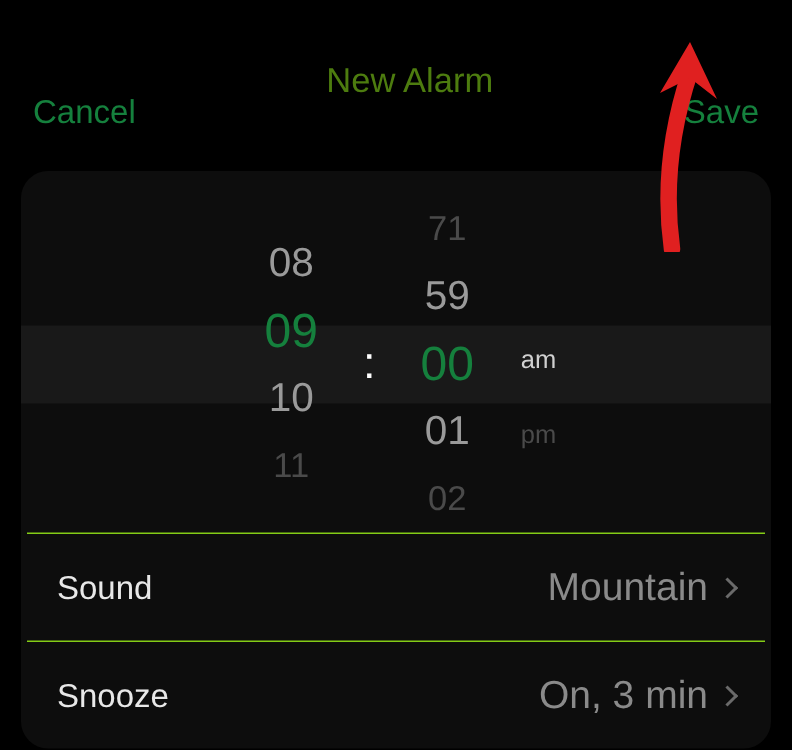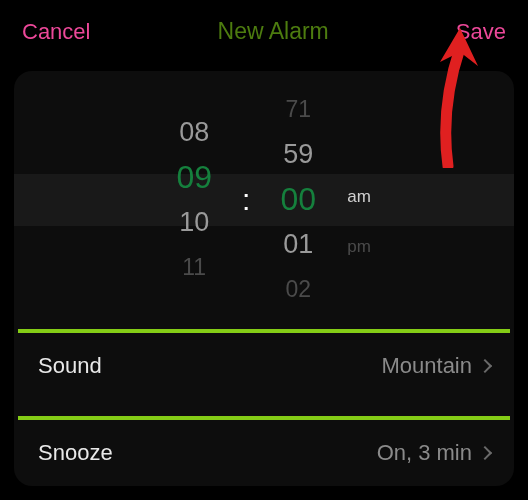--- a/index.html
+++ b/index.html
@@ -16,26 +16,27 @@
       overflow: hidden;
       position: relative;
     }
     .header {
       display: flex;
       justify-content: space-between;
       align-items: center;
       padding: 18px 22px;
     }
     .header-btn {
-      color: #ec4899;
+      color: #15803d;
       font-size: 22px;
       font-weight: 400;
       background: none;
       border: none;
       cursor: pointer;
+      margin-top: 44px;
     }
     .header-title {
       color: #4d7c0f;
       font-size: 23px;
       font-weight: 500;
     }
     .card {
       background: #0d0d0d;
       border-radius: 18px;
       margin: 8px 14px 0 14px;
@@ -119,36 +120,35 @@
       color: #d0d0d0;
     }
     .settings {
       padding: 0 4px;
     }
     .setting-row {
       display: flex;
       justify-content: space-between;
       align-items: center;
       padding: 20px 20px;
-      border-top: 4px solid #84cc16;
+      border-top: 1px solid #84cc16;
       cursor: pointer;
-      margin-top: 17px;
     }
     .setting-label {
       font-size: 22px;
       color: #e8e8e8;
       font-weight: 400;
     }
     .setting-value-wrap {
       display: flex;
       align-items: center;
       gap: 6px;
     }
     .setting-value {
-      font-size: 22px;
+      font-size: 26px;
       color: #8a8a8a;
     }
     .chevron {
       width: 10px;
       height: 10px;
       border-right: 2.5px solid #6a6a6a;
       border-top: 2.5px solid #6a6a6a;
       transform: rotate(45deg);
       margin-left: 2px;
     }

